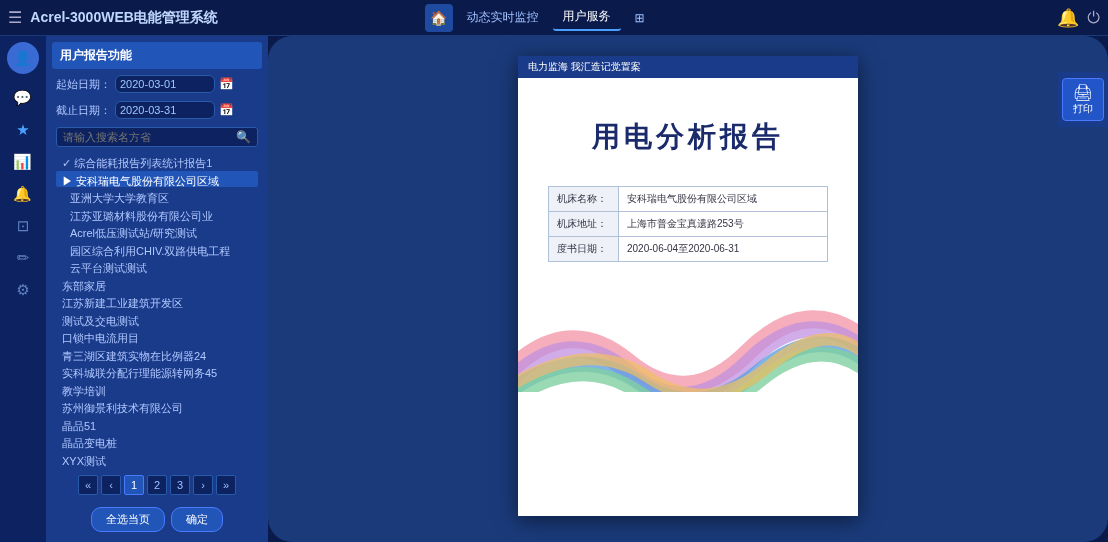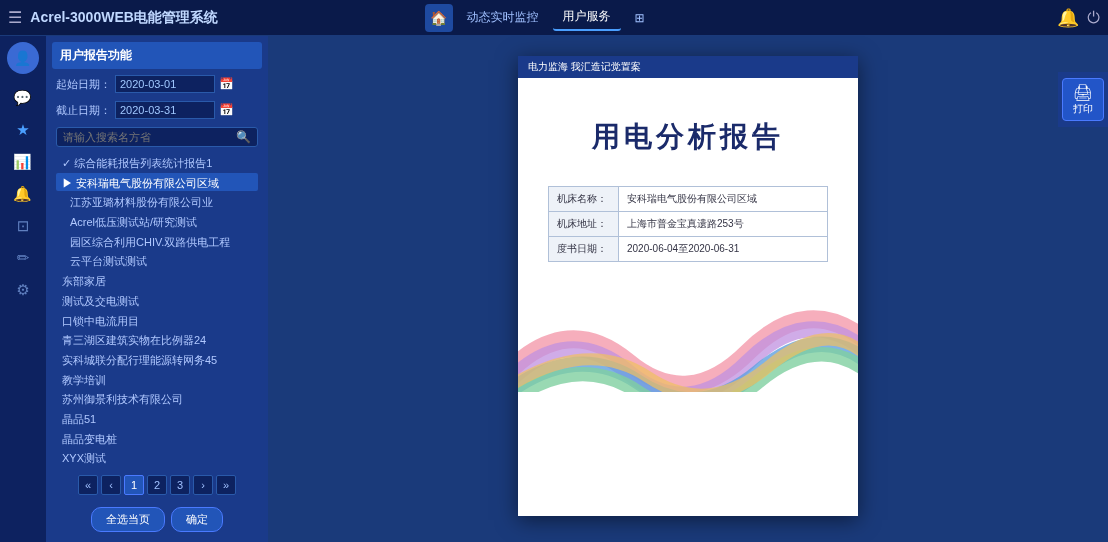--- a/index.html
+++ b/index.html
@@ -155,21 +155,21 @@
       font-size: 11px;
       white-space: nowrap;
       min-width: 50px;
     }
     .date-input {
       background: #0d2260;
       border: 1px solid #2a5aaa;
       color: #a0c8ff;
       padding: 2px 4px;
       font-size: 11px;
-      border-radius: 0;
+      border-radius: 6px;
       width: 100px;
     }
     .date-cal {
       color: #6090d0;
       font-size: 12px;
       cursor: pointer;
     }
     .search-row {
       display: flex;
       align-items: center;
@@ -261,20 +261,21 @@
 
     
     .right-content {
       flex: 1;
       background: #1a3a7a;
       display: flex;
       align-items: flex-start;
       justify-content: center;
       padding: 20px;
       overflow: hidden;
+      border-radius: 24px;
     }
 
     .report-page {
       width: 340px;
       min-height: 460px;
       background: #fff;
       box-shadow: 0 4px 20px rgba(0,0,0,0.5);
       display: flex;
       flex-direction: column;
       position: relative;
@@ -411,25 +412,27 @@
     </div>
 
     <div class="search-row">
       <input class="search-input" type="text" placeholder="请输入搜索名方省" style="">
       <span class="search-icon">🔍</span>
     </div>
 
     <div class="project-list" id="project-list-container">
         <div class="project-item">✓ 综合能耗报告列表统计报告1</div>
         <div class="project-item selected">▶ 安科瑞电气股份有限公司区域</div>
+        <div class="project-item indent">亚洲大学大学教育区</div>
         <div class="project-item indent">江苏亚璐材料股份有限公司业</div>
         <div class="project-item indent">Acrel低压测试站/研究测试</div>
         <div class="project-item indent">园区综合利用CHIV.双路供电工程</div>
         <div class="project-item indent">云平台测试测试</div>
         <div class="project-item">东部家居</div>
+        <div class="project-item">江苏新建工业建筑开发区</div>
         <div class="project-item">测试及交电测试</div>
         <div class="project-item">口锁中电流用目</div>
         <div class="project-item">青三湖区建筑实物在比例器24</div>
         <div class="project-item">实科城联分配行理能源转网务45</div>
         <div class="project-item">教学培训</div>
         <div class="project-item">苏州御景利技术有限公司</div>
         <div class="project-item">晶品51</div>
         <div class="project-item">晶品变电桩</div>
         <div class="project-item">XYX测试</div>
       </div>

